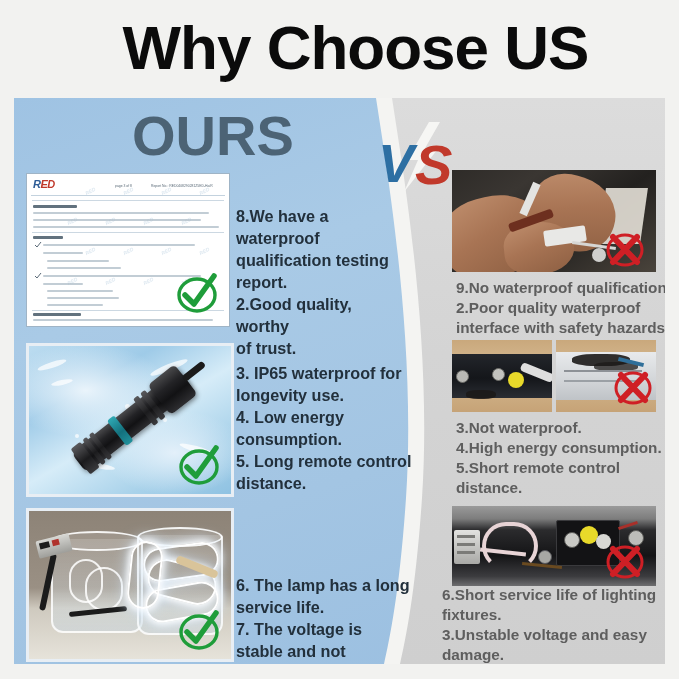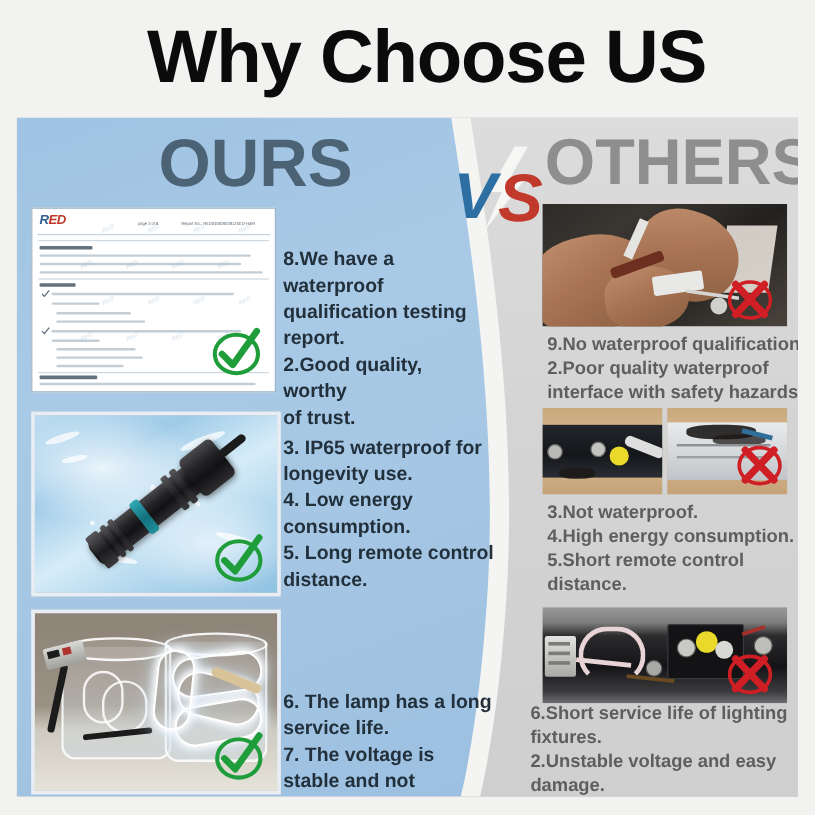--- a/index.html
+++ b/index.html
@@ -207,21 +207,20 @@
     <div class="header-title">Why Choose US</div>
   </div>
 
   <div class="board">
 
     <div class="others-bg"></div>
     <div class="divider-white"></div>
     <div class="ours-bg"></div>
 
     <div class="col-title ours-title">OURS</div>
-    <div class="col-title others-title">OTHERS</div>
 
     <div class="vs">
       <svg width="82" height="74" viewBox="0 0 82 74">
 
         <path d="M52 2 L30 40 L41 40 L27 72 L60 30 L47 30 L63 2 Z" fill="#f6f6f4"></path>
 
         <text x="1" y="62" font-family="Liberation Sans, sans-serif" font-size="54" font-weight="bold" font-style="italic" fill="#2d6fa3">V</text>
 
         <text x="38" y="64" font-family="Liberation Sans, sans-serif" font-size="56" font-weight="bold" font-style="italic" fill="#c1392b">S</text>
       </svg>
@@ -462,17 +461,17 @@
                   background:#6a4a20;transform:rotate(6deg);"></div>
 
       <svg class="mark" style="left:148px;top:30px;" width="50" height="50" viewBox="0 0 50 50">
         <ellipse cx="25" cy="26" rx="17" ry="15" fill="none" stroke="#cf1f25" stroke-width="3"></ellipse>
         <path d="M13 13 L37 38 M37 13 L13 38" stroke="#cf1f25" stroke-width="6" stroke-linecap="round"></path>
       </svg>
     </div>
 
     <div class="txt others-txt" style="left:428px;top:487px;width:226px;">6.Short service life of lighting
   fixtures.
-2.Unstable voltage and easy
+3.Unstable voltage and easy
   damage.</div>
 
   </div>
 </div>
 
 </body></html>

